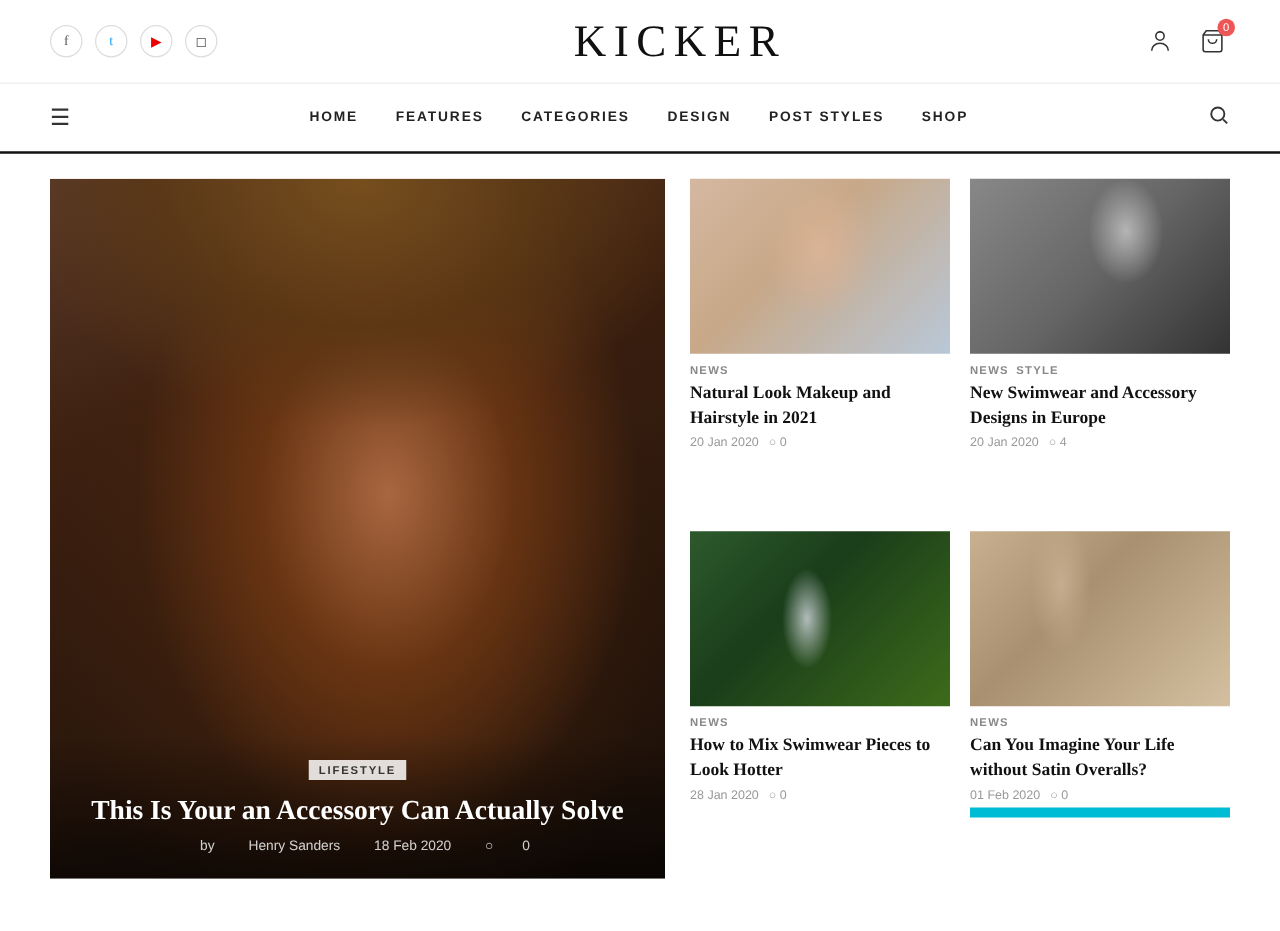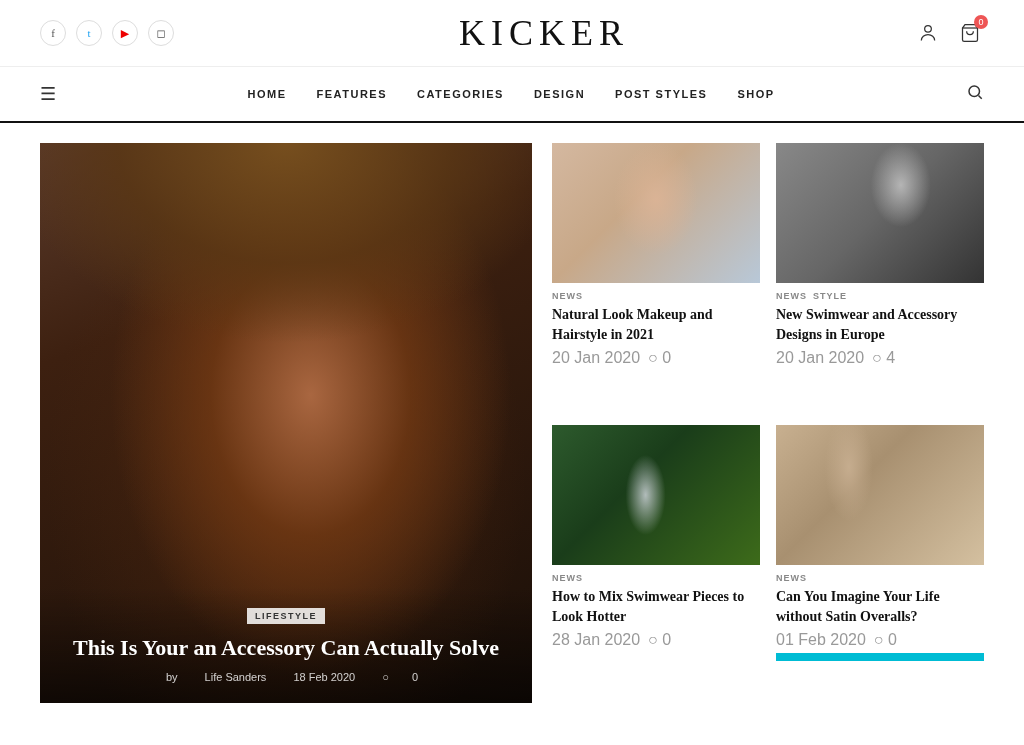--- a/index.html
+++ b/index.html
@@ -166,21 +166,21 @@
       color: #888;
     }
     .article-title {
       font-size: 14px;
       font-weight: 700;
       line-height: 1.4;
       margin-bottom: 5px;
       color: #111;
     }
     .article-meta {
-      font-size: 16px;
+      font-size: 10px;
       color: #999;
       font-family: 'Arial', sans-serif;
       display: flex; align-items: center; gap: 8px;
     }
 
     
     .img-makeup {
       background: linear-gradient(135deg, #d4b8a0 0%, #c8a888 40%, #b8c8d8 100%);
       position: relative; overflow: hidden;
     }
@@ -274,21 +274,21 @@
 
   <div class="featured">
     <div class="featured-image">
       
     </div>
     <div class="featured-overlay">
       <div class="featured-category">LIFESTYLE</div>
       <div class="featured-title">This Is Your an Accessory Can Actually Solve</div>
       <div class="featured-meta">
         <span>by</span>
-        <span>Life Sanders</span>
+        <span>Henry Sanders</span>
         <span>18 Feb 2020</span>
         <span>○ <span>0</span></span>
       </div>
     </div>
   </div>
 
   <div class="right-column">
 
     <div class="article-card">
       <div class="article-image img-makeup"></div>

